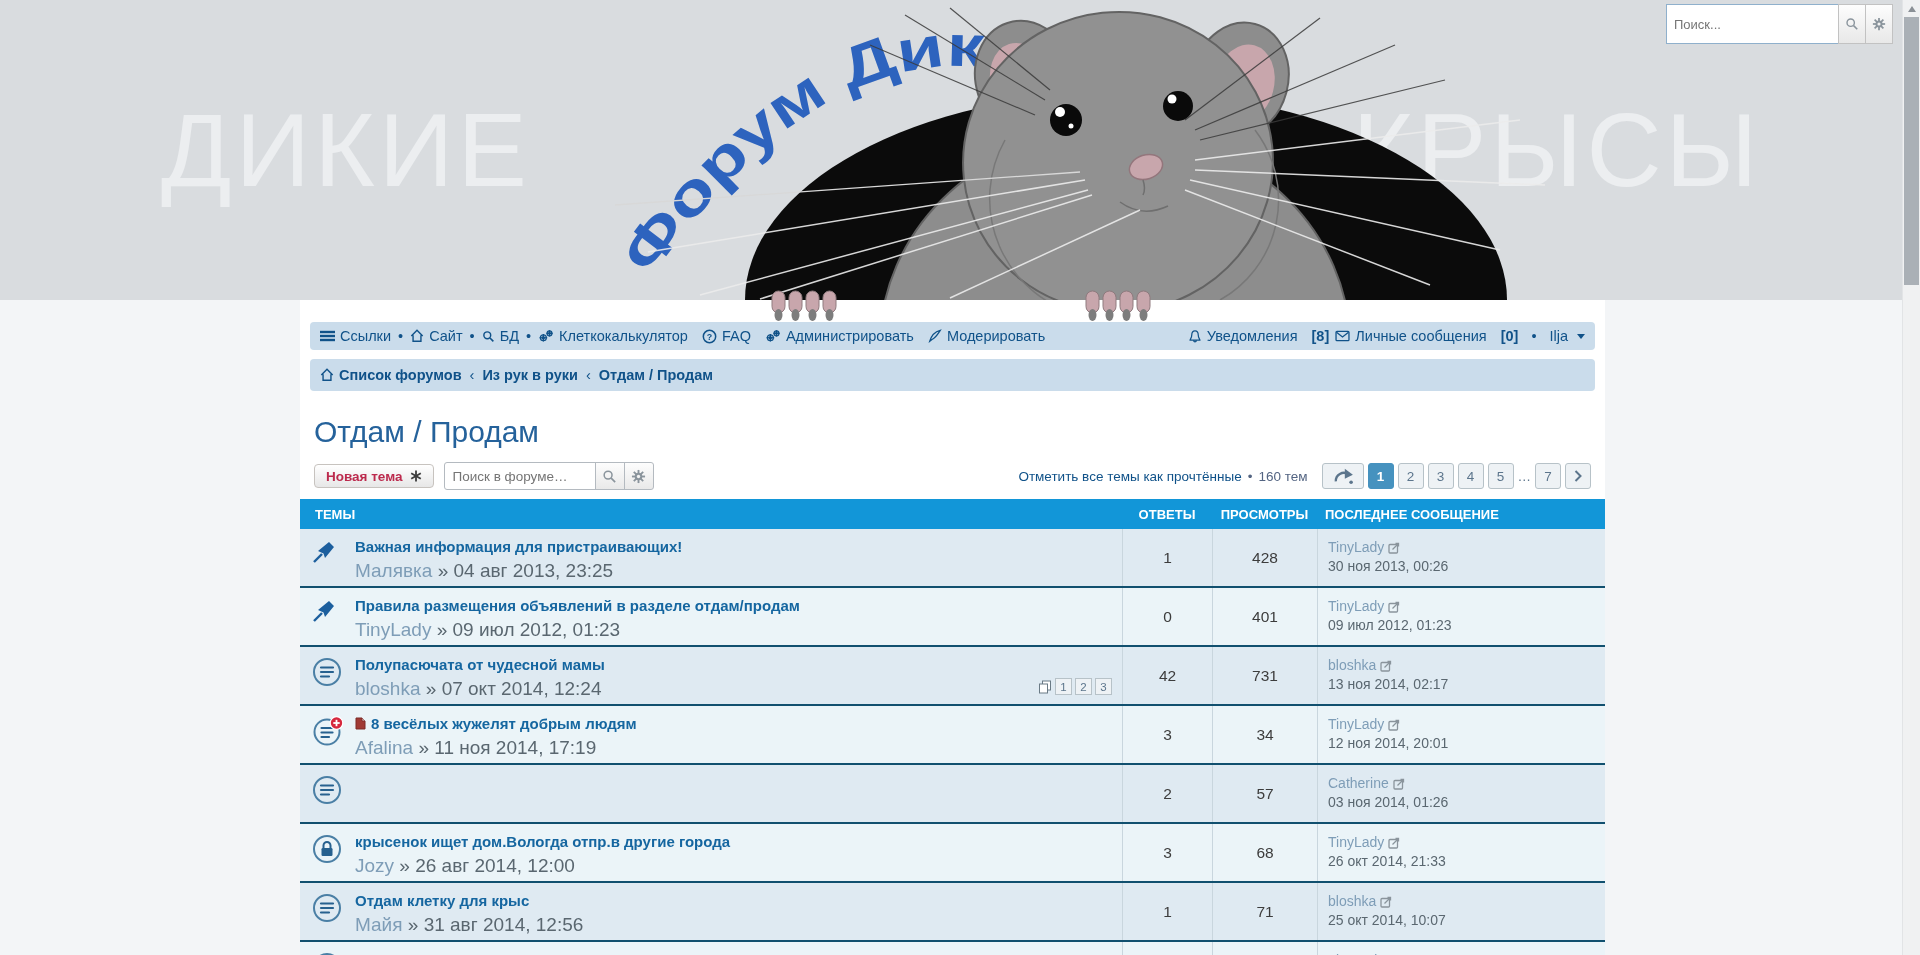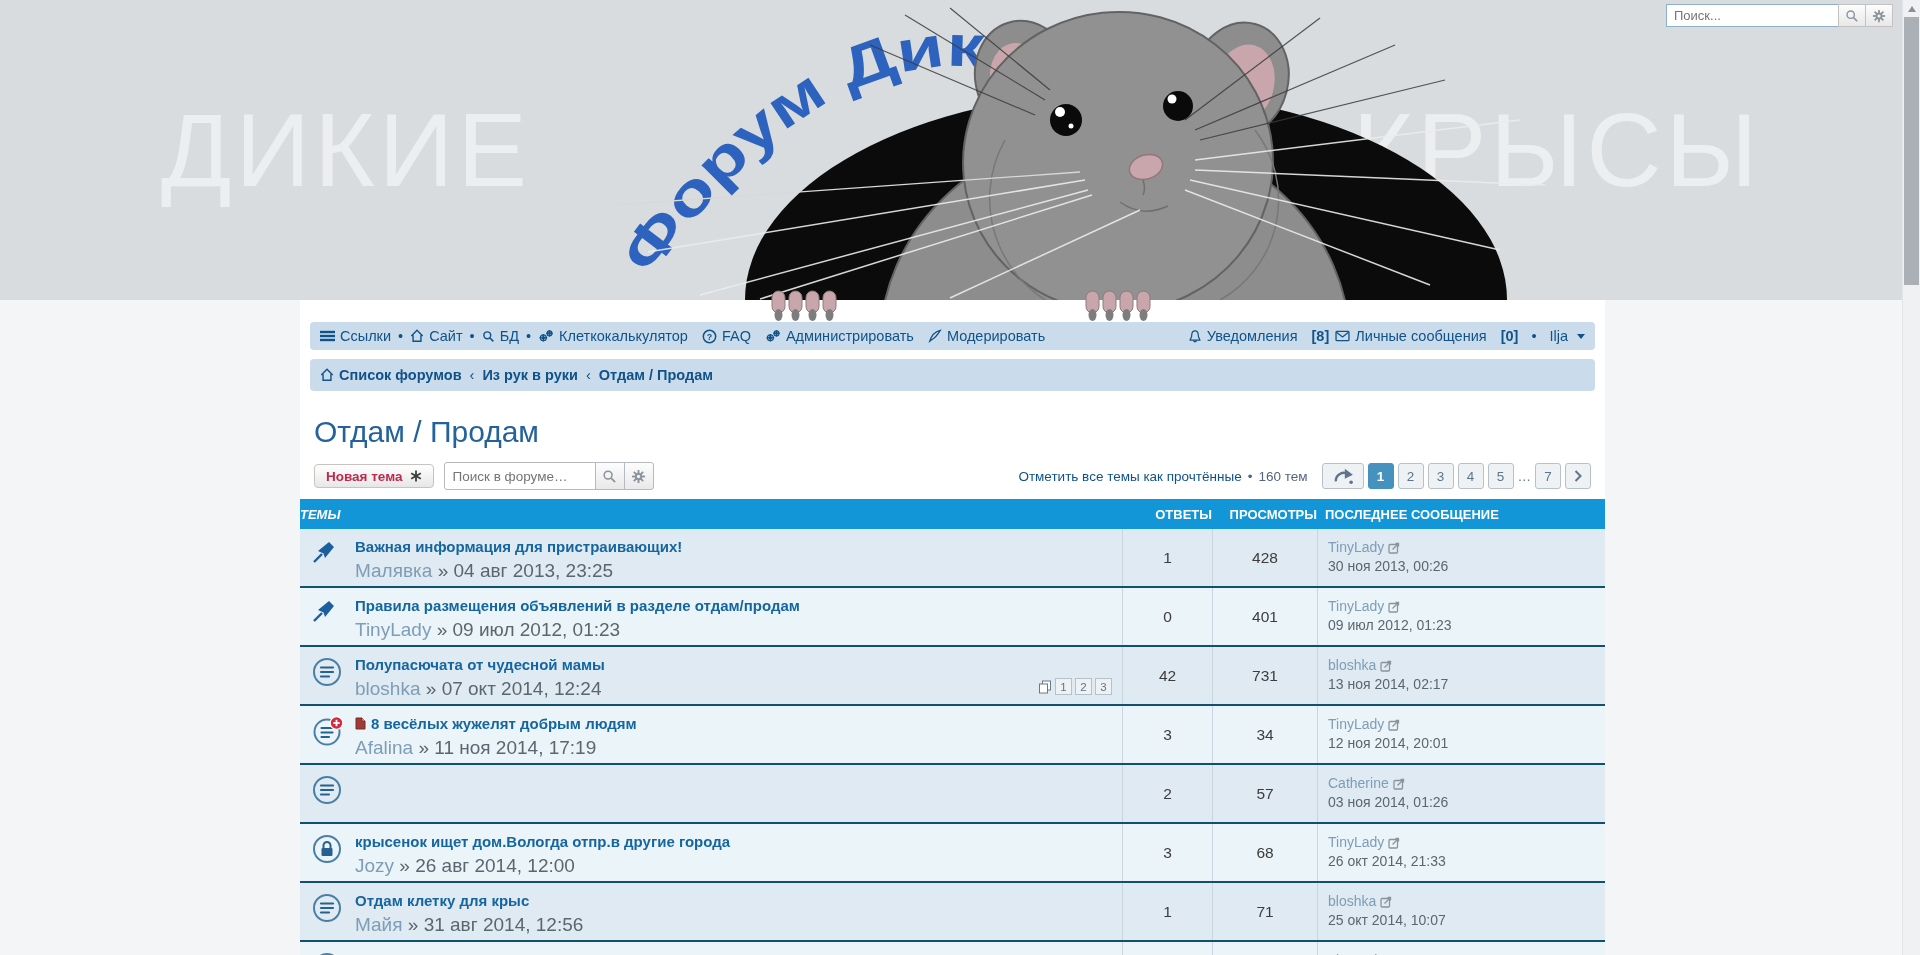--- a/index.html
+++ b/index.html
@@ -4,21 +4,21 @@
 <style>
   html,body{margin:0;padding:0;}
   body{width:1920px;height:955px;overflow:hidden;background:#f3f5f7;font-family:"Liberation Sans",sans-serif;position:relative;}
   a{text-decoration:none;cursor:pointer;}
 
   
   .site-header{position:absolute;left:0;top:0;width:1920px;height:300px;background:#d9dcdf;}
   .header-art{position:absolute;left:0;top:0;width:1920px;height:330px;z-index:3;pointer-events:none;}
 
   
-  .gsearch{position:absolute;top:4px;right:27px;z-index:6;display:flex;align-items:stretch;height:23px;}
+  .gsearch{position:absolute;top:4px;right:27px;z-index:6;display:flex;align-items:stretch;height:40px;}
   .gsearch input{width:158px;border:1px solid #8fb0cc;border-right:none;padding:0 7px;font-size:13px;color:#536482;background:#fff;outline:none;font-family:inherit;}
   .gsearch .gbtn{width:26px;border:1px solid #c2c2c2;background:linear-gradient(#fdfdfd,#e8e8e8);display:flex;align-items:center;justify-content:center;margin-left:-1px;}
   
   .scrollbar{position:absolute;right:0;top:0;width:17px;height:955px;background:#f0f1f2;z-index:7;border-left:1px solid #e2e4e6;}
   .scrollbar .up{height:17px;display:flex;align-items:center;justify-content:center;}
   .scrollbar .up i{display:block;width:0;height:0;border-left:4px solid transparent;border-right:4px solid transparent;border-bottom:6px solid #8a9096;}
   .scrollbar .thumb{position:absolute;top:17px;left:1px;width:15px;height:268px;background:#aab0b6;}
 
   
   .col{position:absolute;left:300px;top:300px;width:1305px;height:655px;background:#fff;z-index:2;}
@@ -46,22 +46,22 @@
   .actions-right a.mark{color:#105289;}
   .sep-dot{margin:0 6px;}
   .pg{display:flex;gap:4px;margin-left:14px;}
   .pg .pbox{min-width:26px;height:26px;box-sizing:border-box;border:1px solid #b7c2c8;border-radius:3px;background:#eef2f5;color:#5c758c;font-size:13.5px;display:flex;align-items:center;justify-content:center;padding:0 4px;}
   .pg .pbox.active{background:#4692bf;border-color:#4692bf;color:#fff;font-weight:700;}
   .pg .jump{width:42px;}
   .pg .ell{border:none;background:none;min-width:12px;padding:0;}
 
   
   .thead{display:grid;grid-template-columns:822px 90px 105px 1fr;background:#1296d8;color:#fff;height:30px;align-items:center;font-size:13px;font-weight:700;}
-  .thead .h-topics{font-style:italic;}
-  .thead .h-c{text-align:right;}
+  .thead .h-topics{padding-left:15px;}
+  .thead .h-c{text-align:center;}
   .thead .h-last{padding-left:8px;}
 
   .trow{display:grid;grid-template-columns:822px 90px 105px 1fr;height:59px;box-sizing:border-box;border-bottom:2px solid #11506f;}
   .trow:nth-child(odd){background:#ebf4f8;}
   .trow:nth-child(even){background:#dfeaf2;}
   .c-topic{position:relative;display:flex;gap:13px;padding:8px 10px 0 12px;box-sizing:border-box;}
   .t-icon{width:30px;flex:0 0 30px;padding-top:2px;}
   .t-title{font-size:15px;font-weight:700;color:#1566a0;line-height:19px;display:flex;align-items:center;gap:5px;}
   .t-meta{font-size:19px;color:#5a6770;margin-top:4px;}
   .t-meta .author{color:#7e9db7;}

